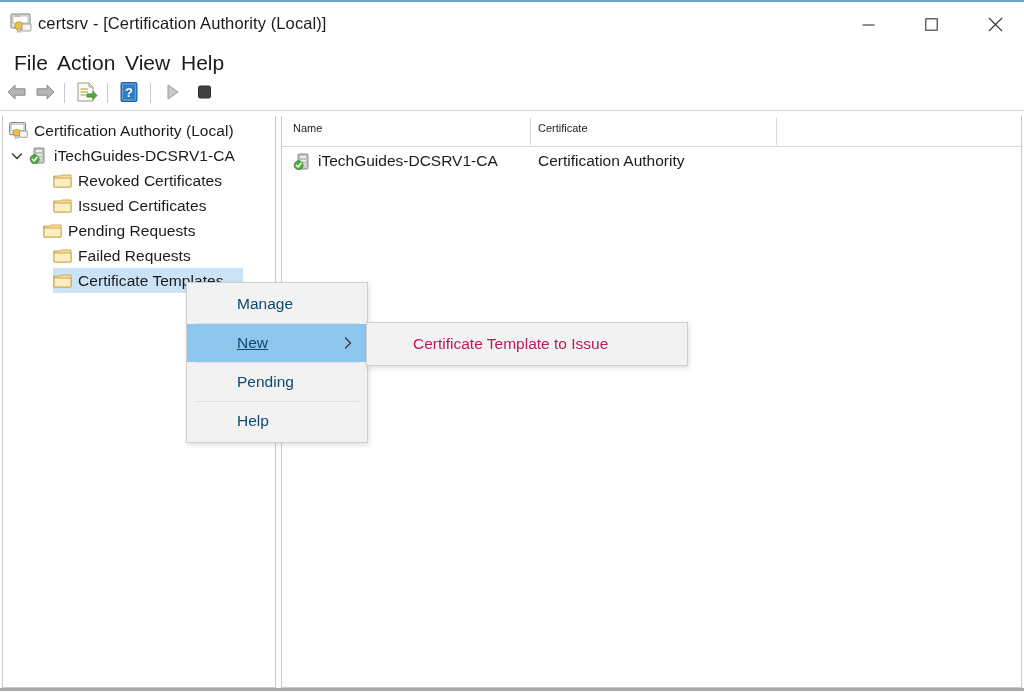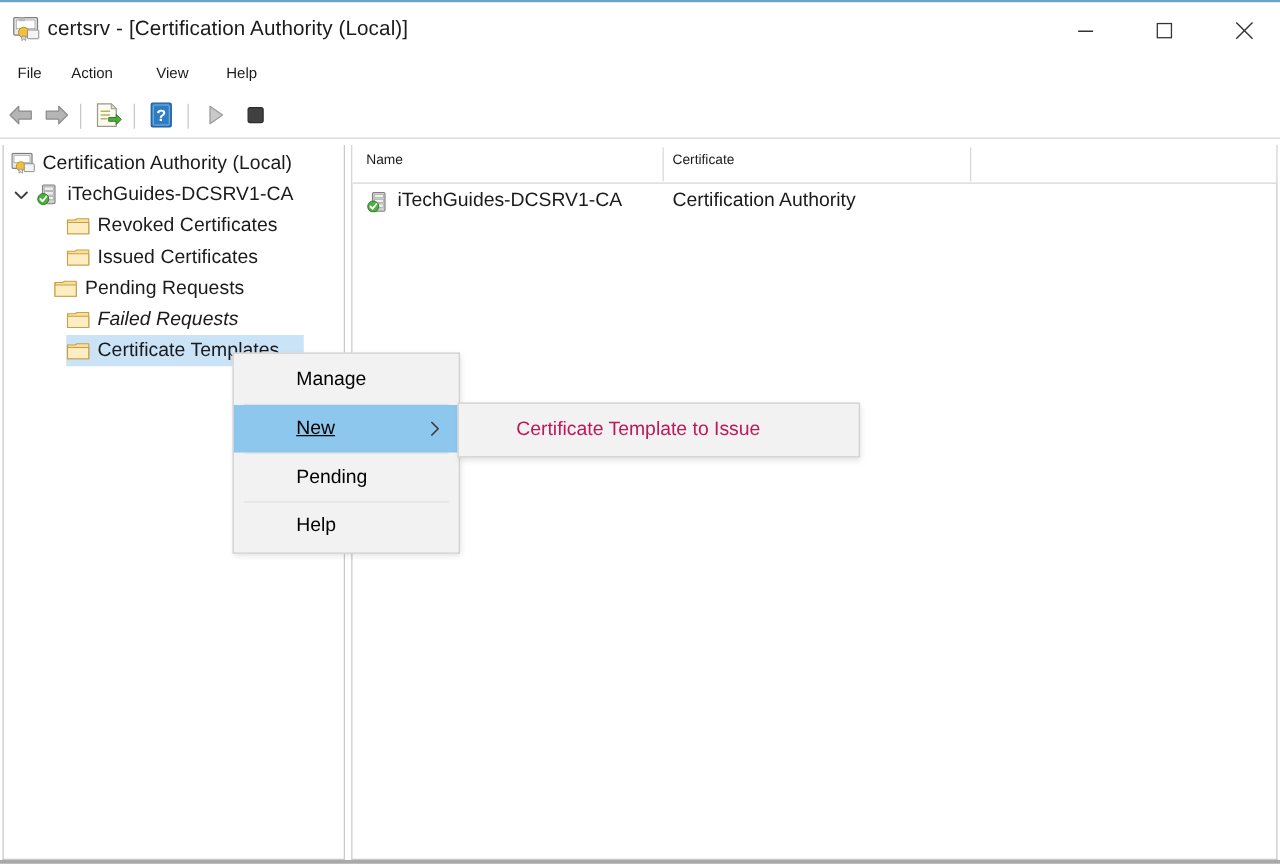--- a/index.html
+++ b/index.html
@@ -74,21 +74,21 @@
   .menubar {
     position: absolute;
     left: 0; top: 44px;
     width: 1024px;
     height: 30px;
     background: #ffffff;
   }
   .menu-item {
     position: absolute;
     top: 5px;
-    font-size: 12px;
+    font-size: 21px;
     color: #1b1b1b;
     padding: 2px 5px;
     white-space: nowrap;
     cursor: default;
   }
   #menu-file   { left: 9px; }
   #menu-action { left: 52px; }
   #menu-view   { left: 120px; }
   #menu-help   { left: 176px; }
 
@@ -247,21 +247,21 @@
     box-sizing: border-box;
     box-shadow: 1px 2px 5px rgba(0,0,0,0.13);
     padding: 2px 0;
   }
   .ctx-item {
     position: relative;
     height: 38px;
     display: flex;
     align-items: center;
     font-size: 15.5px;
-    color: #000000;
+    color: #0c4a6e;
     padding-left: 50px;
     cursor: default;
     white-space: nowrap;
     box-sizing: border-box;
   }
   .ctx-item.highlight {
     background: #8ec7ee;
     text-decoration: underline;
   }
   .ctx-sep {
@@ -455,21 +455,21 @@
     <div class="tree-row" style="top:102px; left:40px; width:218px;">
       <span class="tree-icon">
         <svg width="19" height="17" viewBox="0 0 19 17">
           <path d="M1 4 L1 15 L18 15 L18 3 L8.6 3 L7 4 Z" fill="#fadf9b" stroke="#c9a046" stroke-width="0.9" stroke-linejoin="round"></path>
           <path d="M1 4 L1 15 L18 15 L18 6 L1 6 Z" fill="#fceec2" stroke="#c9a046" stroke-width="0.9" stroke-linejoin="round"></path>
         </svg>
       </span>
       <span class="tree-label">Pending Requests</span>
     </div>
 
-    <div class="tree-row" style="top:127px; left:50px; width:218px;font-style:italic;">
+    <div class="tree-row" style="top:127px; left:50px; width:218px;">
       <span class="tree-icon">
         <svg width="19" height="17" viewBox="0 0 19 17">
           <path d="M1 4 L1 15 L18 15 L18 3 L8.6 3 L7 4 Z" fill="#fadf9b" stroke="#c9a046" stroke-width="0.9" stroke-linejoin="round"></path>
           <path d="M1 4 L1 15 L18 15 L18 6 L1 6 Z" fill="#fceec2" stroke="#c9a046" stroke-width="0.9" stroke-linejoin="round"></path>
         </svg>
       </span>
       <span class="tree-label">Failed Requests</span>
     </div>
 
     <div class="tree-row selected" style="top:152px; left:50px; width:190px;">

